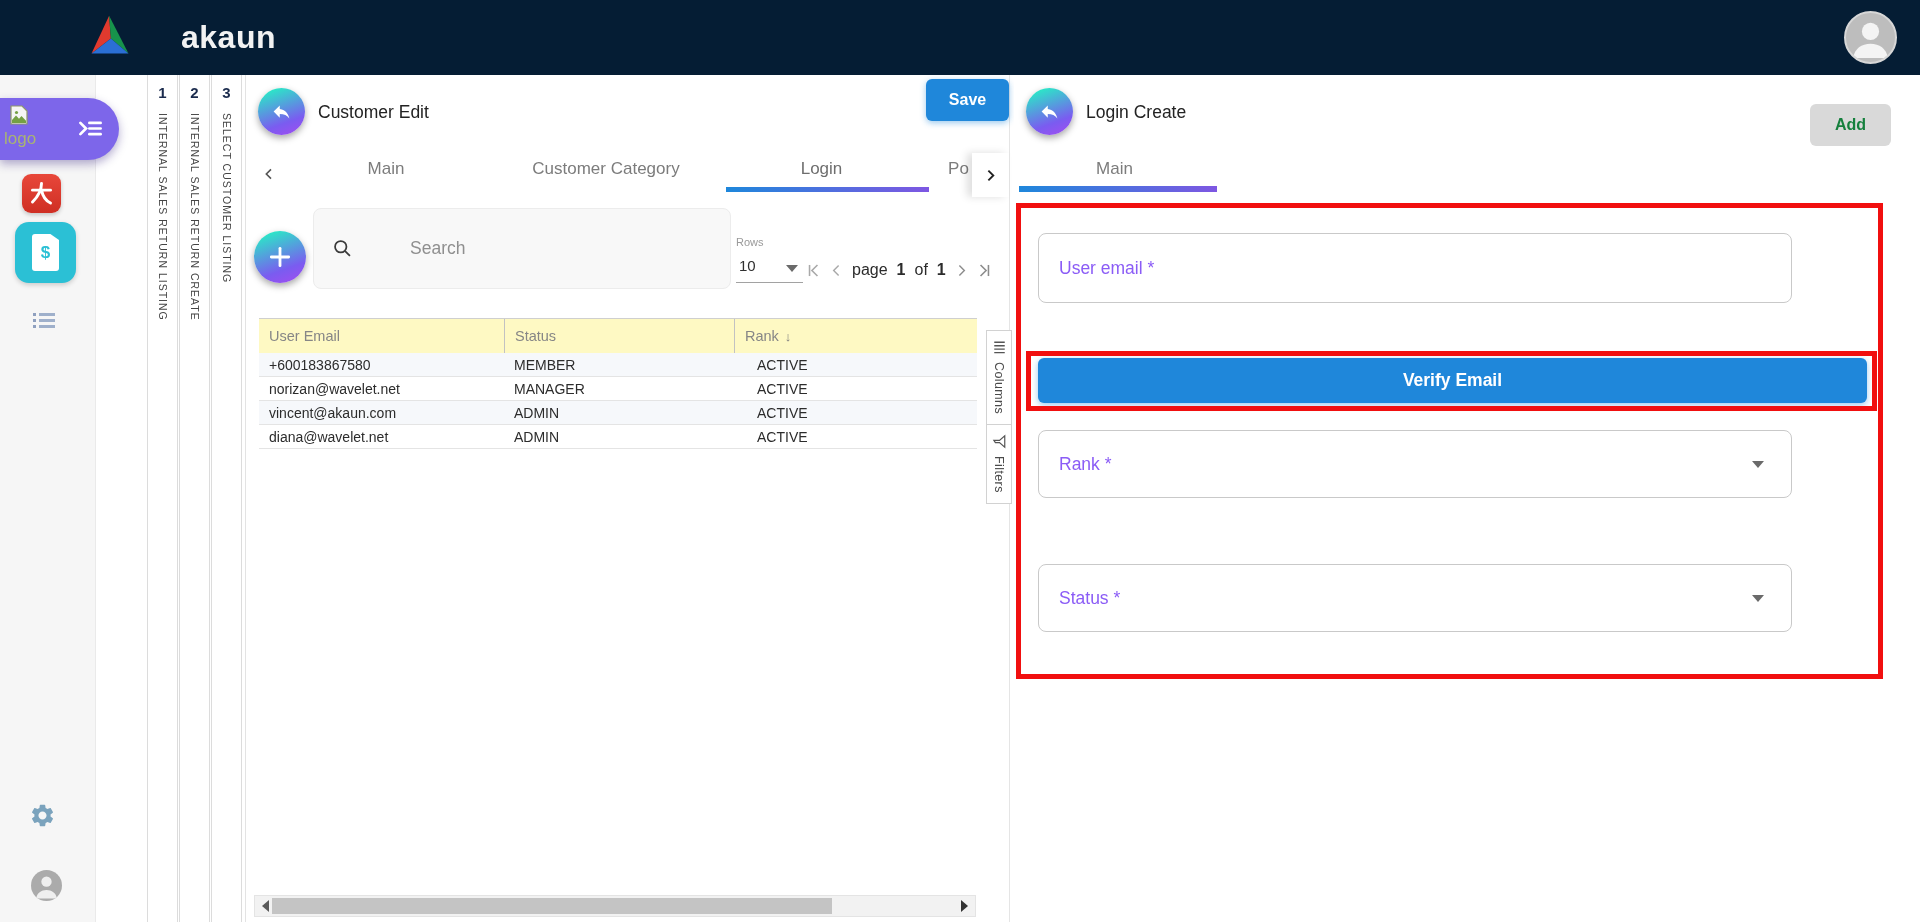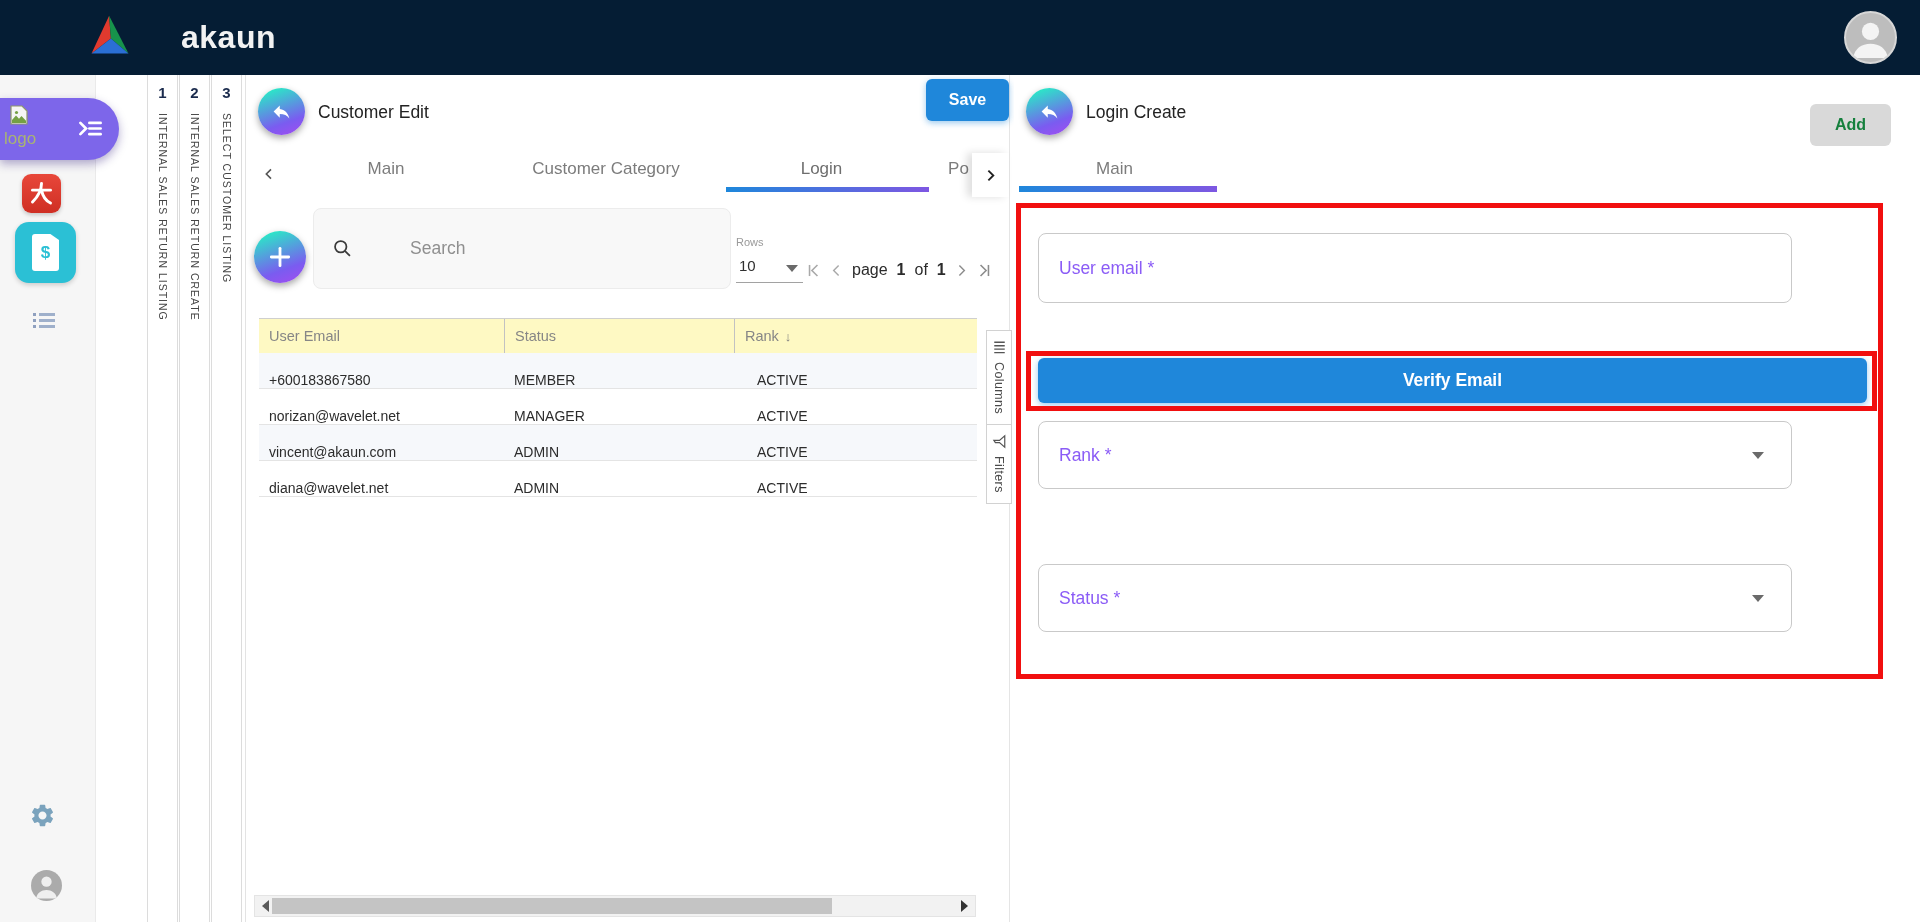--- a/index.html
+++ b/index.html
@@ -88,21 +88,21 @@
   .pagination { position:absolute; left:558px; top:178px; height:34px; display:flex; align-items:center; gap:5px; }
   .pg-ico { display:flex; align-items:center; cursor:pointer; }
   .pg-text { font-size:16px; color:#2b2b2b; margin:0 2px; }
   .pg-num { font-weight:bold; }
 
   .dtable { position:absolute; left:13px; top:243px; width:718px; border-top:1px solid #cfcfcf; }
   .dt-head { display:flex; height:34px; background:#fef9c3; }
   .dt-hcell { display:flex; align-items:center; padding-left:10px; font-size:14.5px; color:#868686; cursor:pointer; }
   .dt-hcell + .dt-hcell { border-left:1px solid #c2c2c2; }
   .c1 { width:245px; } .c2 { width:243px; } .c3 { width:230px; }
-  .dt-row { display:flex; height:36px; border-bottom:1px solid #e4e4e4; background:#fff; cursor:pointer;align-items:flex-end; }
+  .dt-row { display:flex; height:24px; border-bottom:1px solid #e4e4e4; background:#fff; cursor:pointer; }
   .dt-row:nth-child(even) { background:#f6f8fb; }
   .dt-cell { display:flex; align-items:center; padding-left:10px; font-size:14px; color:#2c2c2c; }
   .sort-arrow { color:#7d7d7d; font-size:13px; margin-left:6px; }
 
   .side-tools { position:absolute; left:740px; top:255px; width:26px; background:#fff;
     border:1px solid #d2d2d2; z-index:4; }
   .tool-block { display:flex; flex-direction:column; align-items:center; padding:9px 0 10px 0; cursor:pointer; }
   .tool-block + .tool-block { border-top:1px solid #d2d2d2; }
   .tool-ico { transform:rotate(90deg); margin-bottom:7px; display:flex; }
   .tool-label { writing-mode:vertical-rl; font-size:12.5px; color:#4a4a4a; letter-spacing:.4px; }
@@ -121,21 +121,21 @@
     font-weight:bold; font-size:16px; border:none; border-radius:6px; display:flex; align-items:center;
     justify-content:center;margin-top:18px; }
   .rtab-main { position:absolute; left:58px; top:84px; width:85px; text-align:center; font-size:17px;
     color:#7c7c7c; cursor:pointer; }
   .right-underline { position:absolute; left:5px; top:111px; width:198px; height:6px; }
 
   .field { position:absolute; left:24px; width:754px; border:1px solid #c9c9c9; border-radius:8px;
     background:#fff; display:flex; align-items:center; padding-left:20px; font-size:17.5px; color:#8b5cf6;
     cursor:text; }
   .f-email { top:158px; height:70px; }
-  .f-rank { top:346px; height:68px; cursor:pointer; }
+  .f-rank { top:355px; height:68px; cursor:pointer; }
   .f-status { top:489px; height:68px; cursor:pointer; }
   .field .caret-down { position:absolute; right:27px; top:30px; }
   .verify-btn { position:absolute; left:24px; top:283px; width:829px; height:45px; font-size:17.5px; }
 
   .red-outer { position:absolute; left:2px; top:128px; width:867px; height:476px; border:5px solid #f10f0f;
     pointer-events:none; z-index:10; }
   .red-inner { position:absolute; left:12px; top:276px; width:851px; height:60px; border:5px solid #f10f0f;
     pointer-events:none; z-index:10; }
 </style>
 </head>

